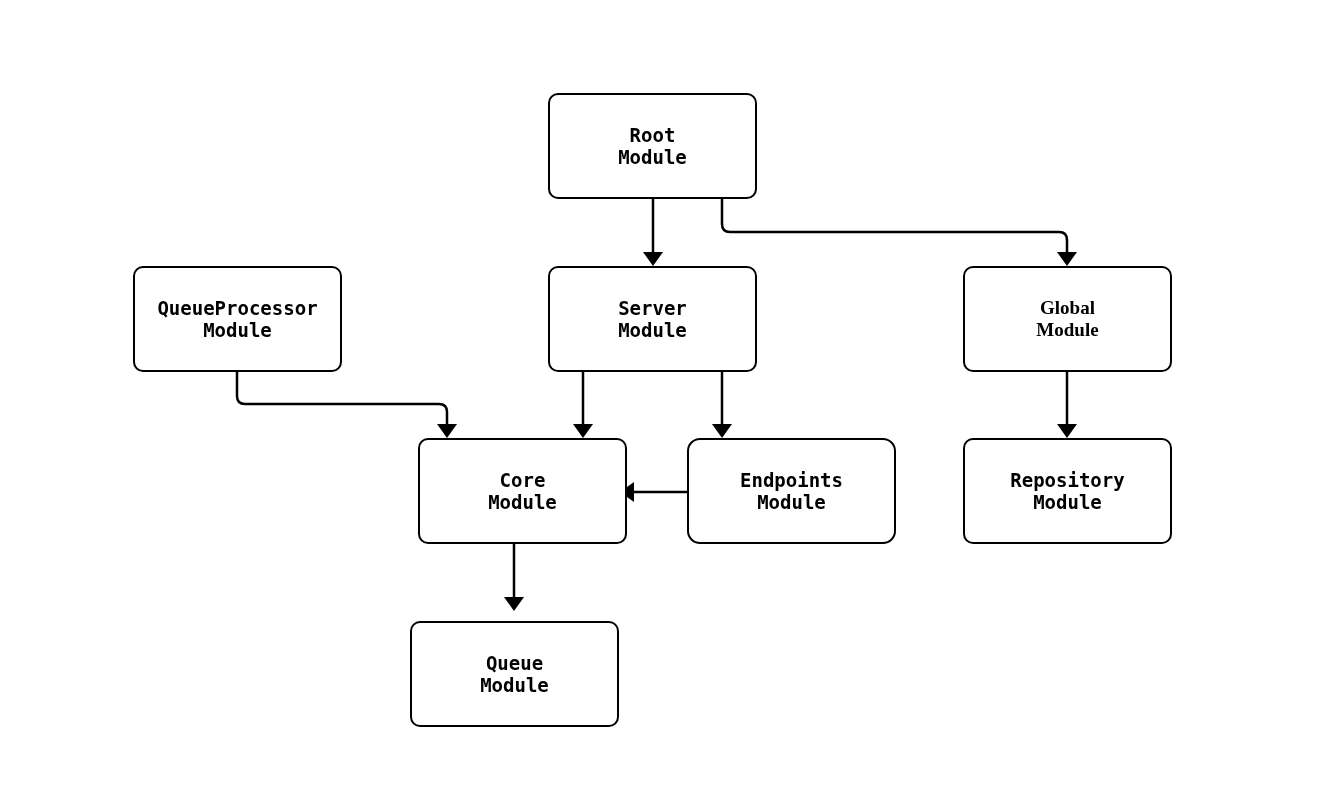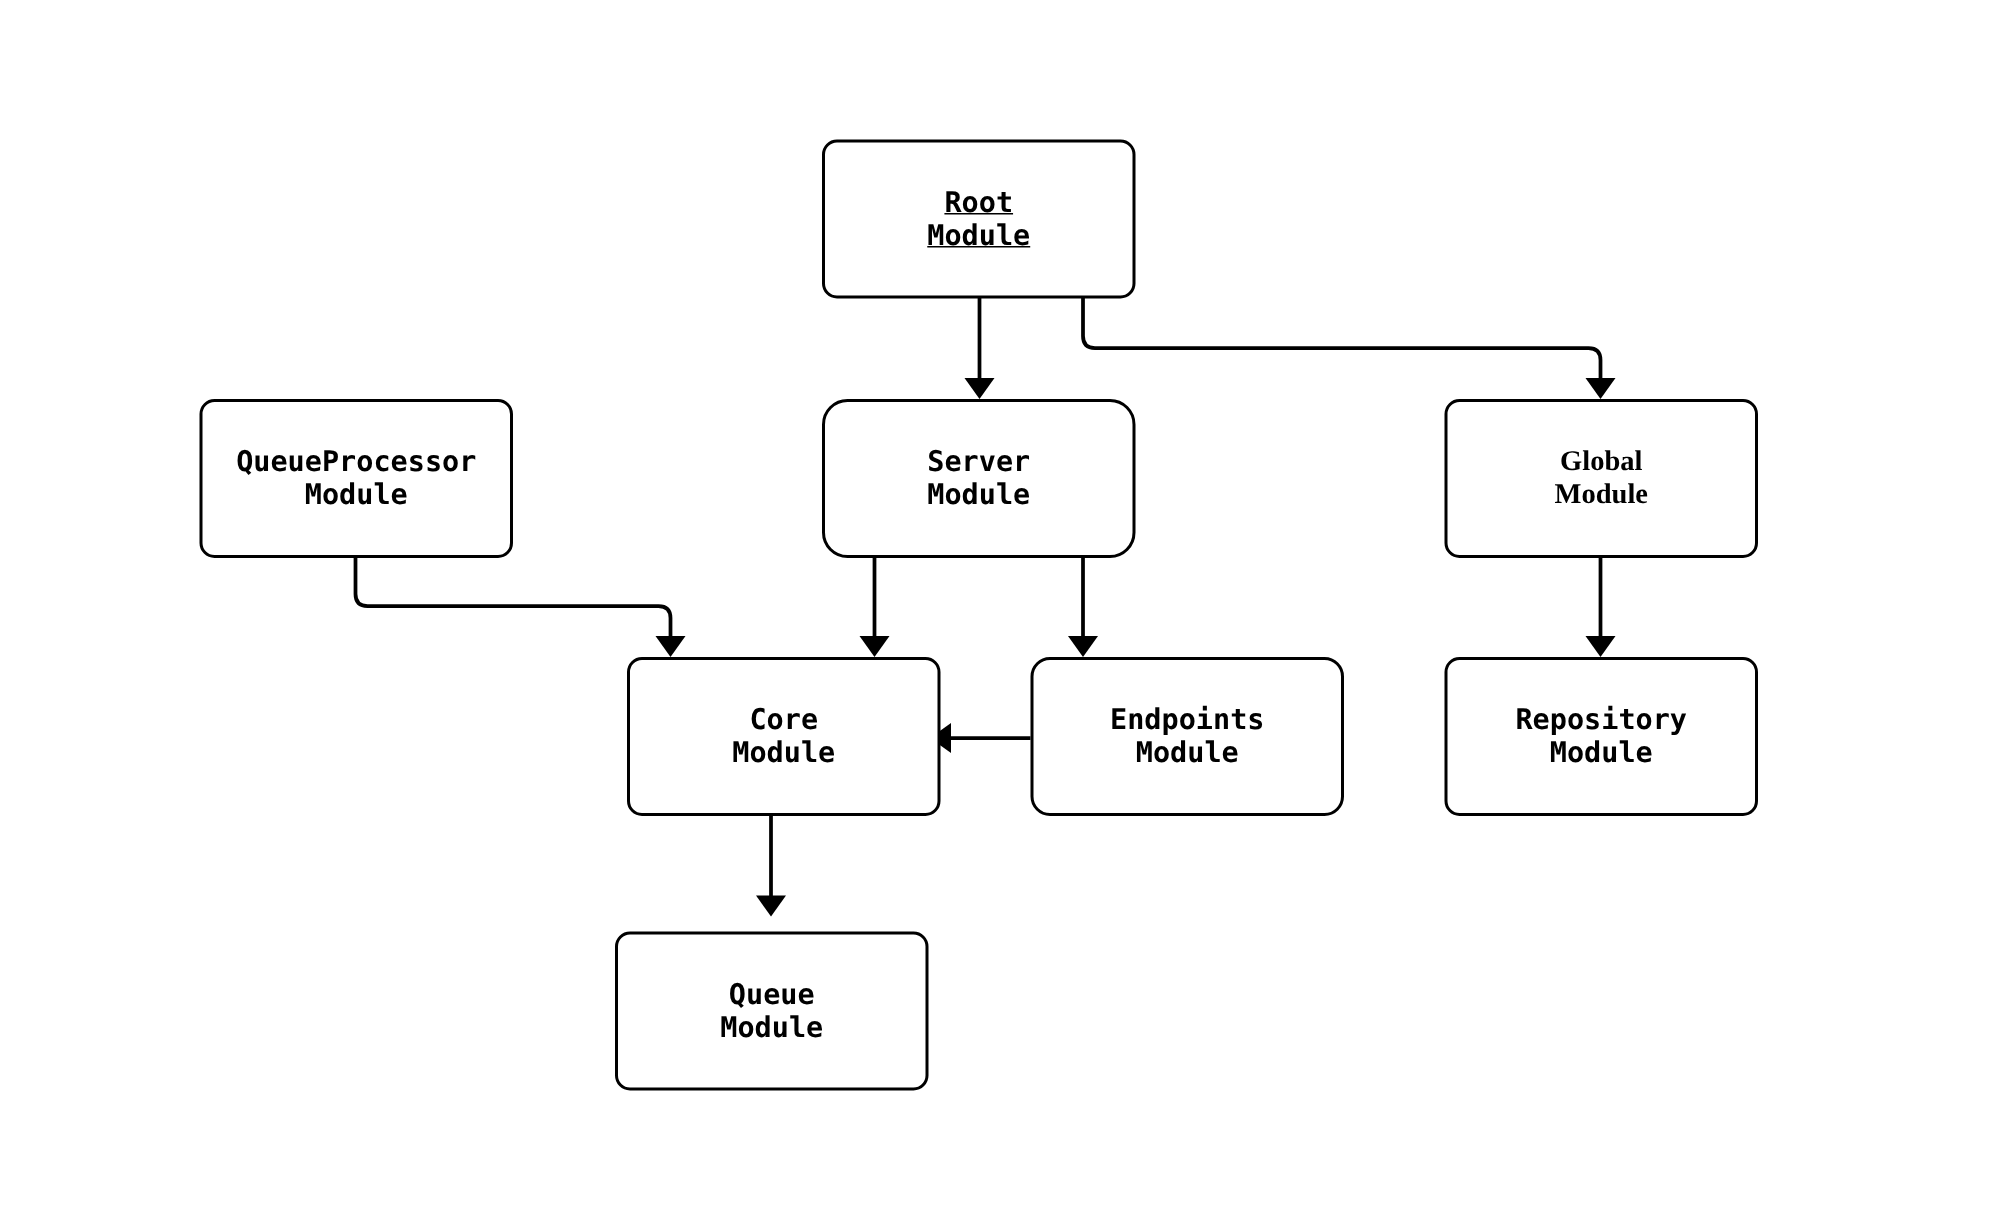--- a/index.html
+++ b/index.html
@@ -93,31 +93,31 @@
       <path class="edge-path" d="M1067 372 L1067 425"></path>
       <polygon class="edge-head" points="1067,438 1057,424 1077,424"></polygon>
     </g>
 
     <g>
       <path class="edge-path" d="M514 544 L514 598"></path>
       <polygon class="edge-head" points="514,611 504,597 524,597"></polygon>
     </g>
   </svg>
 
-  <div class="node" style="left:548px; top:93px;text-decoration:underline;">
+  <div class="node" style="left:548px; top:93px;">
     <span class="node-label">Root
 Module</span>
   </div>
 
   <div class="node" style="left:133px; top:266px;">
     <span class="node-label">QueueProcessor
 Module</span>
   </div>
 
-  <div class="node" style="left:548px; top:266px;border-radius:17px;">
+  <div class="node" style="left:548px; top:266px;">
     <span class="node-label">Server
 Module</span>
   </div>
 
   <div class="node" style="left:963px; top:266px;font-family:Liberation Serif, serif;">
     <span class="node-label">Global
 Module</span>
   </div>
 
   <div class="node" style="left:418px; top:438px;">

